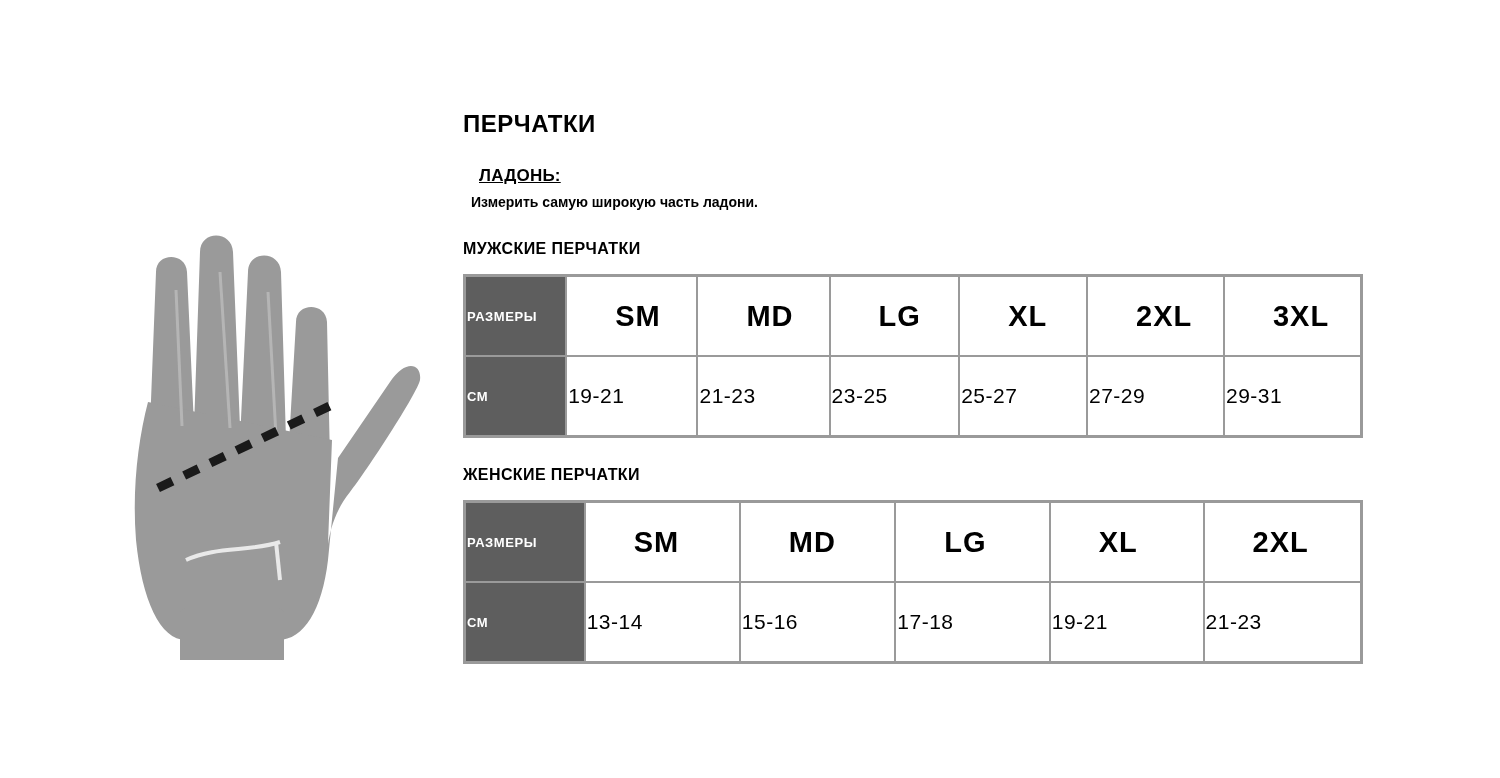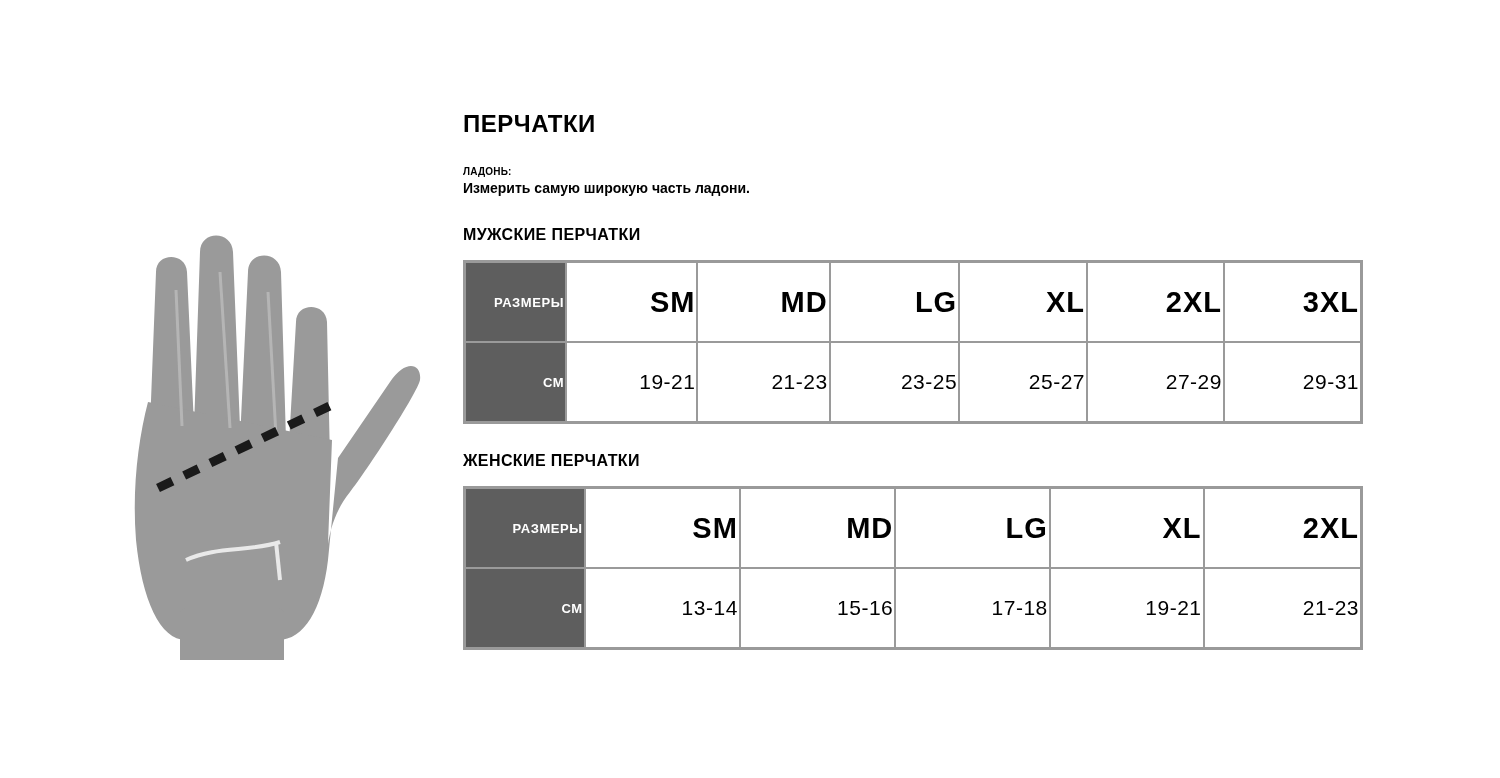--- a/index.html
+++ b/index.html
@@ -38,47 +38,48 @@
     font-size: 24px;
     font-weight: bold;
     letter-spacing: 0.5px;
     margin: 0 0 28px 0;
   }
 
   .palm-block {
     margin-bottom: 30px;
   }
   .palm-label {
-    font-size: 10px;
+    font-size: 17px;
     font-weight: bold;
     letter-spacing: 0.2px;
-    margin: 0 0 3px 0;
+    margin: 0 0 3px 16px;
+    text-decoration: underline;
   }
   .palm-desc {
     font-size: 14px;
     font-weight: bold;
-    margin: 0;
+    margin: 8px;
   }
 
   .section-title {
     font-size: 16px;
     font-weight: bold;
     letter-spacing: 0.4px;
     margin: 0 0 16px 0;
   }
   .section + .section { margin-top: 28px; }
 
   table.size-table {
     border-collapse: collapse;
     border: 3px solid #9a9a9a;
     background: #ffffff;
   }
   table.size-table td {
     border: 2px solid #9a9a9a;
-    text-align: right;
+    text-align: left;
     vertical-align: middle;
     height: 76px;
     font-family: "Liberation Sans", sans-serif;
   }
   td.hdr-cell {
     background: #5e5e5e;
     color: #ffffff;
     width: 128px;
     font-size: 13px;
     font-weight: bold;

